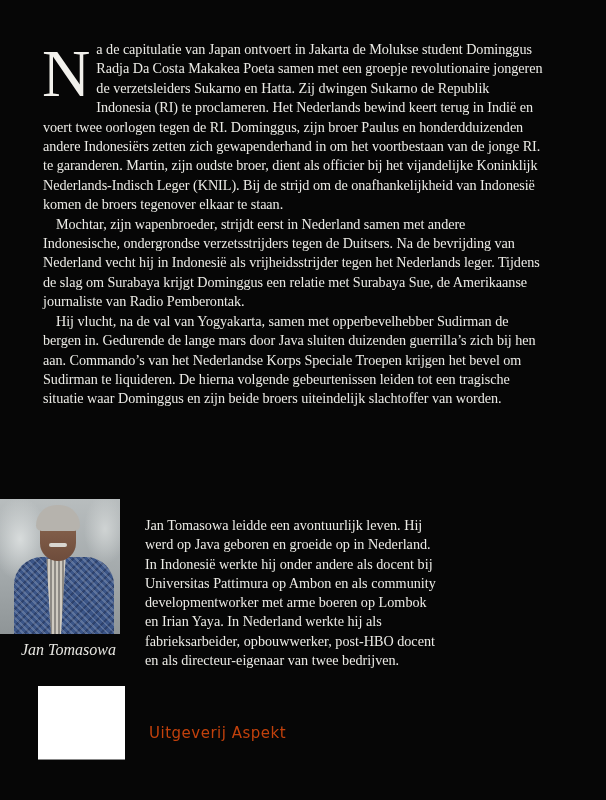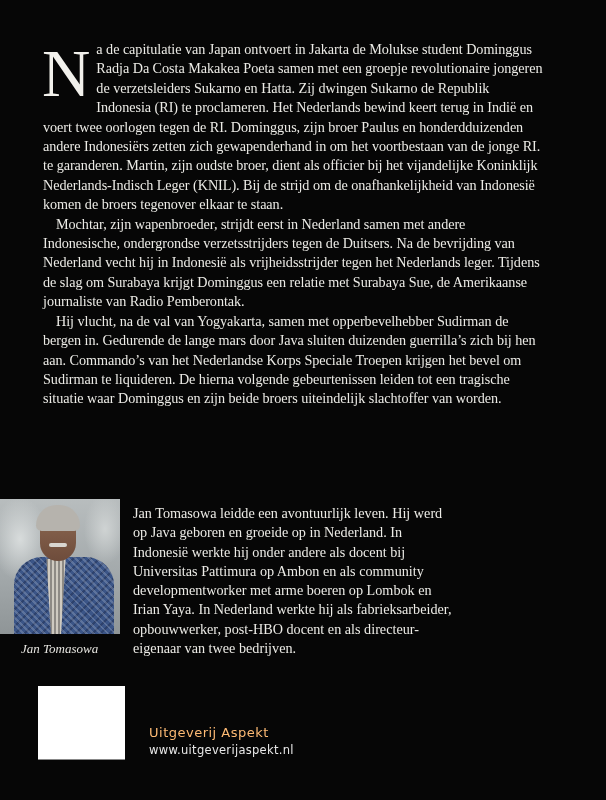--- a/index.html
+++ b/index.html
@@ -58,38 +58,38 @@
       repeating-linear-gradient(-45deg, rgba(20,30,60,0.35) 0 2px, rgba(0,0,0,0) 2px 6px),
       #3b5587;
   }
   .photo-shirt {
     position: absolute; left: 44px; top: 60px; width: 24px; height: 80px;
     background: repeating-linear-gradient(90deg, #cfcac0 0 2px, #8e8a84 2px 4px);
     clip-path: polygon(10% 0, 90% 0, 70% 100%, 30% 100%);
   }
   .photo-caption {
     position: absolute; left: 21px; top: 641px;
-    font-style: italic; font-size: 13px; color: #e6e5e0;
+    font-style: italic; font-size: 16px; color: #e6e5e0;
   }
   .bio {
     position: absolute; left: 129px; top: 500px; width: 330px;
     font-size: 14.2px; line-height: 19.3px;
   }
-  .bio p { margin: 4px; }
+  .bio p { margin: 16px; }
   .logo-box {
     position: absolute; left: 38px; top: 686px; width: 87px; height: 73px;
     background: #ffffff;
     border-bottom: 1px solid #888;
   }
   .publisher {
     position: absolute; left: 149px; top: 724px;
     font-family: "DejaVu Sans", "Liberation Sans", sans-serif;
   }
   .publisher-name {
-    font-size: 13px; color: #fdba74; letter-spacing: 0.5px; line-height: 18px;
+    font-size: 15px; color: #c2410c; letter-spacing: 0.5px; line-height: 18px;
   }
   .publisher-url {
     font-size: 11.5px; color: #e8e8e8; letter-spacing: 0.3px; line-height: 16px;
   }
 </style>
 </head>
 <body>
 
 <div class="blurb">
   <p class="first"><span class="dropcap">N</span><span>a de capitulatie van Japan ontvoert in Jakarta de Molukse student Dominggus Radja Da Costa Makakea Poeta samen met een groepje revolutionaire jongeren de verzetsleiders Sukarno en Hatta. Zij dwingen Sukarno de Republik Indonesia (RI) te proclameren. Het Nederlands bewind keert terug in Indië en voert twee oorlogen tegen de RI. Dominggus, zijn broer Paulus en honderdduizenden andere Indonesiërs zetten zich gewapenderhand in om het voortbestaan van de jonge RI. te garanderen. Martin, zijn oudste broer, dient als officier bij het vijandelijke Koninklijk Nederlands-Indisch Leger (KNIL). Bij de strijd om de onafhankelijkheid van Indonesië komen de broers tegenover elkaar te staan.</span></p>
@@ -108,14 +108,13 @@
 <div class="photo-caption">Jan Tomasowa</div>
 
 <div class="bio">
   <p>Jan Tomasowa leidde een avontuurlijk leven. Hij werd op Java geboren en groeide op in Nederland. In Indonesië werkte hij onder andere als docent bij Universitas Pattimura op Ambon en als community developmentworker met arme boeren op Lombok en Irian Yaya.  In Nederland werkte hij als fabrieksarbeider, opbouwwerker, post-HBO docent en als directeur-eigenaar van twee bedrijven.</p>
 </div>
 
 <div class="logo-box"></div>
 
 <div class="publisher">
   <div class="publisher-name">Uitgeverij Aspekt</div>
-  <div class="publisher-url">www.uitgeverijaspekt.nl</div>
 </div>
 
 </body></html>

